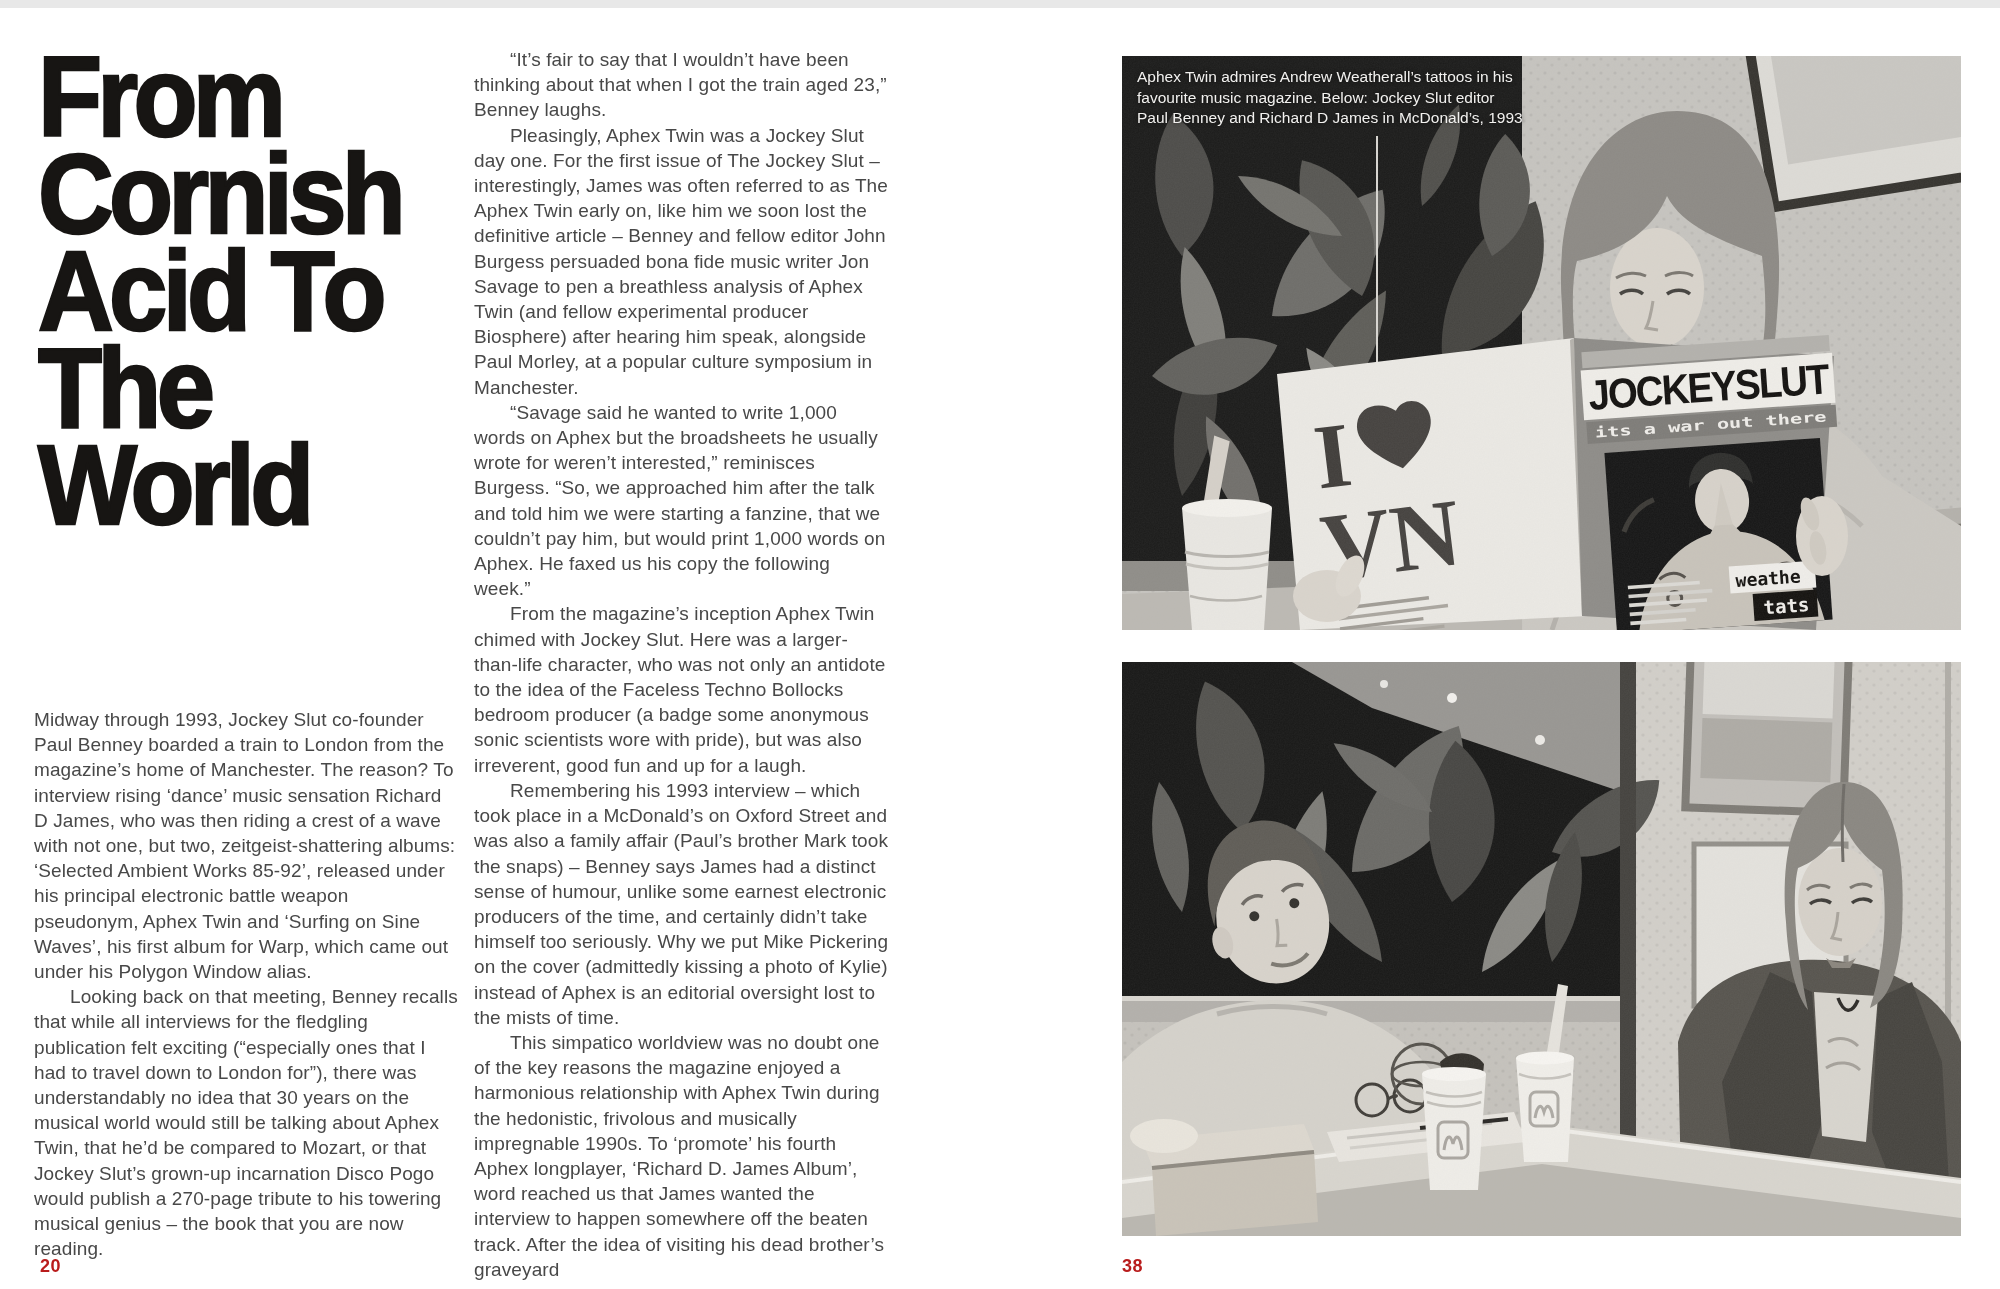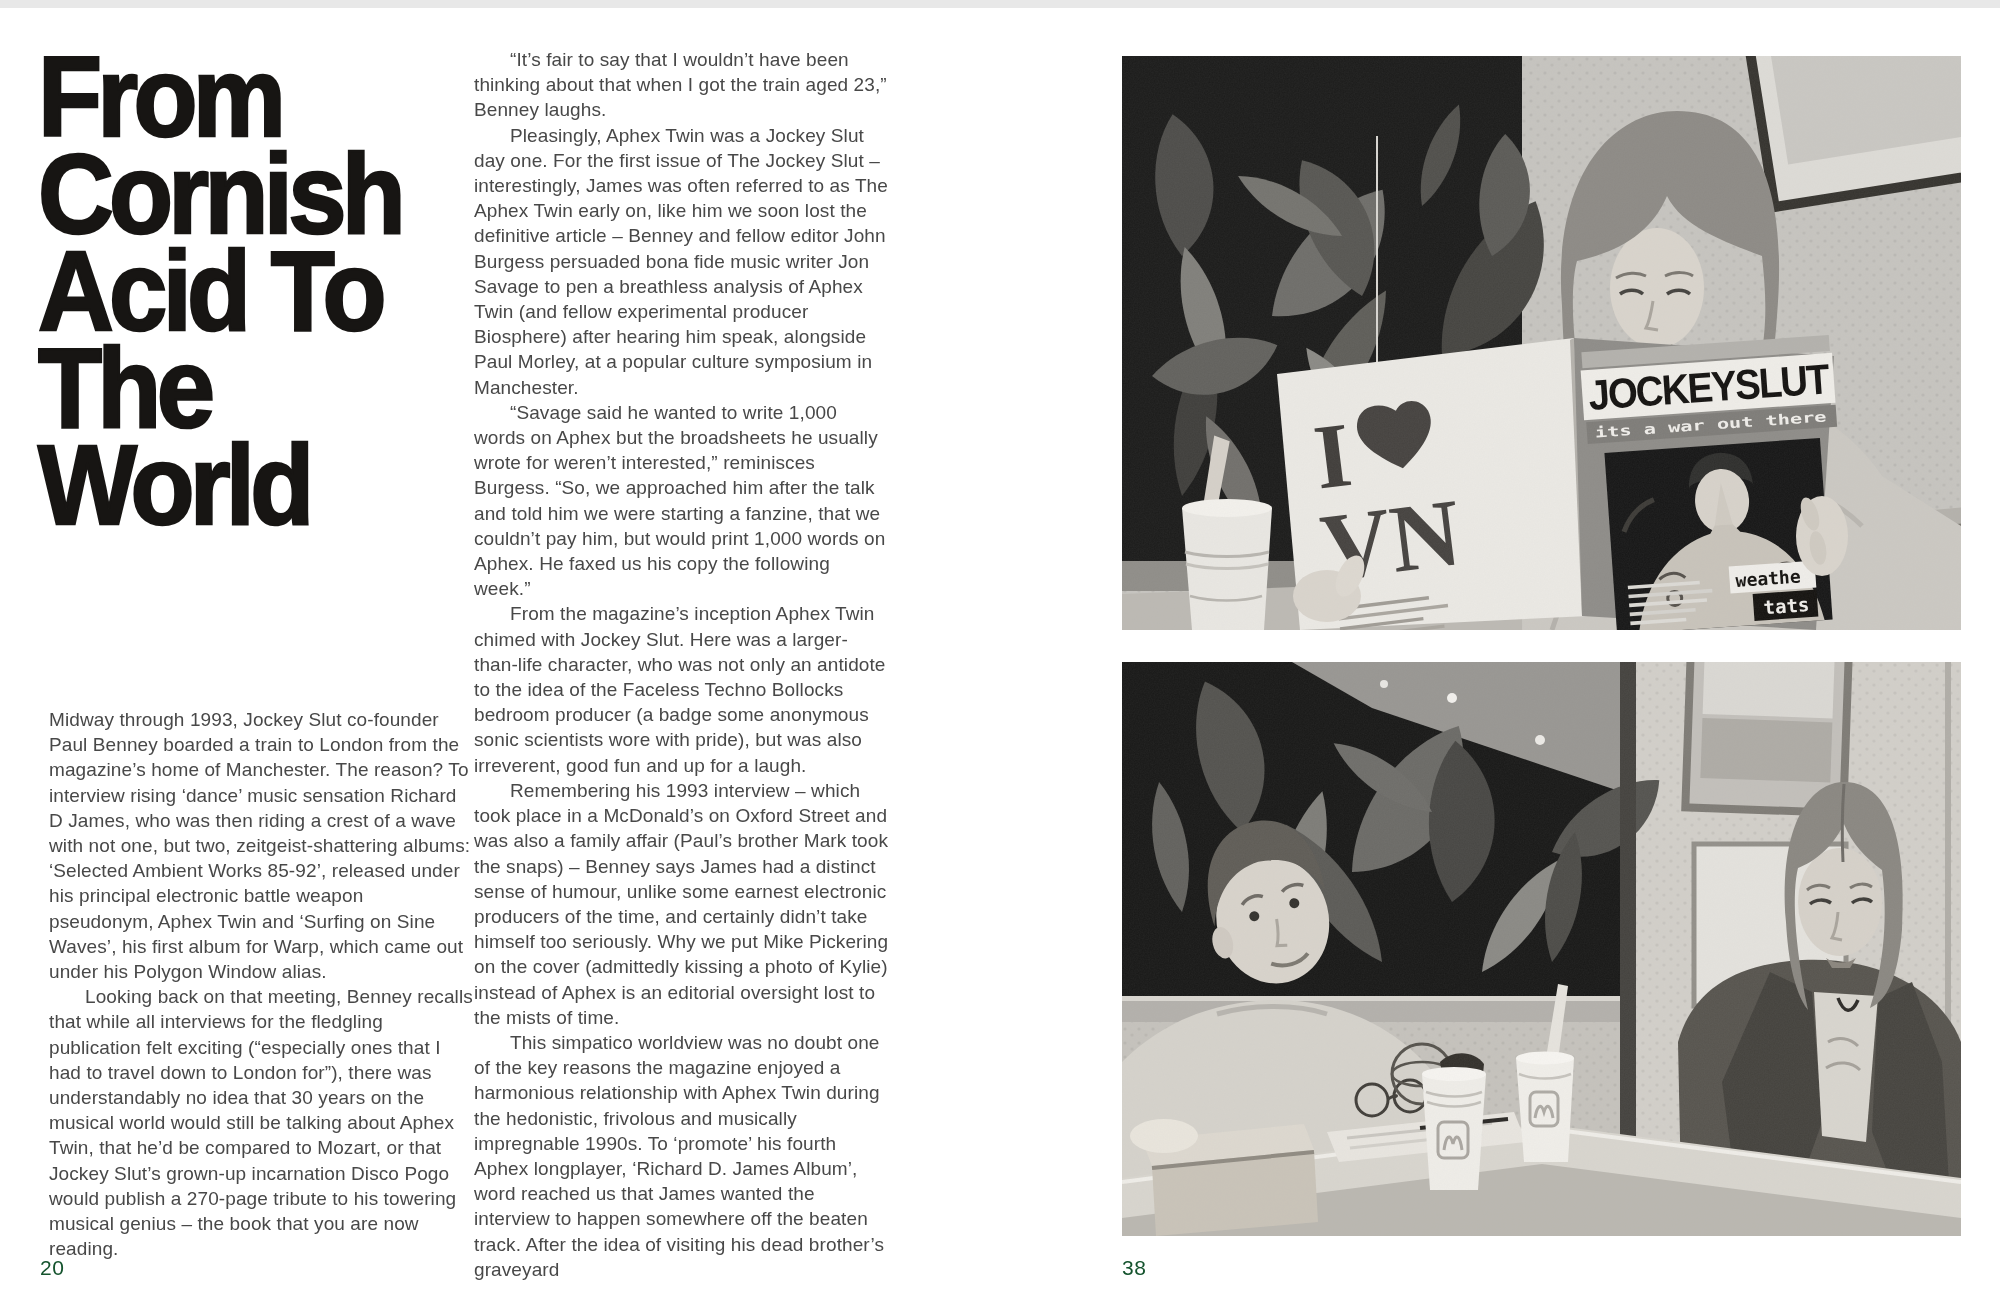--- a/index.html
+++ b/index.html
@@ -11,27 +11,27 @@
     position:absolute;left:38px;top:40px;width:480px;
     font-family:"Liberation Sans",sans-serif;font-weight:bold;
     font-size:114px;line-height:97px;letter-spacing:-0.045em;
     color:#171513;-webkit-text-stroke:2.6px #171513;
     transform:scaleX(0.92);transform-origin:left top;white-space:nowrap;
   }
   .bodycol{
     position:absolute;font-size:19px;line-height:25.2px;color:#484848;
     letter-spacing:0.1px;
   }
-  .col-left{left:49px;top:699px;width:424px;}
+  .col-left{left:34px;top:699px;width:424px;}
   .col-mid{left:474px;top:39px;width:416px;}
   .bodycol p{margin:0;}
   .col-mid p{text-indent:36px;}
   .col-left p + p{text-indent:36px;}
   .pagenum{
-    position:absolute;font-size:21px;font-weight:normal;color:#14532d;
+    position:absolute;font-size:18px;font-weight:bold;color:#b91c1c;
     letter-spacing:0.5px;
   }
   .photo{
     position:absolute;left:1122px;width:839px;height:574px;overflow:hidden;
     background:#c9c7c2;
   }
   .photo-top{top:48px;}
   .photo-bottom{top:654px;}
   .photo svg{display:block;width:100%;height:100%;}
   .caption{
@@ -203,20 +203,25 @@
         <path d="M60,452 L150,452 L142,574 L70,574 Z" fill="#e9e7e2"></path>
         <ellipse cx="105" cy="452" rx="45" ry="9" fill="#f3f1ec"></ellipse>
         <path d="M63,496 C85,502 125,502 147,496" stroke="#b8b5af" stroke-width="3" fill="none"></path>
         <path d="M64,508 C86,514 124,514 146,508" stroke="#c5c2bc" stroke-width="3" fill="none"></path>
         <path d="M68,540 C90,546 120,546 140,540" stroke="#b8b5af" stroke-width="2.5" fill="none"></path>
       </g>
 
       <rect x="0" y="0" width="839" height="574" filter="url(#grain1)" opacity="0.28"></rect>
     </svg>
 
+    <div class="caption">
+      <div>Aphex Twin admires Andrew Weatherall’s tattoos in his</div>
+      <div>favourite music magazine. Below: Jockey Slut editor</div>
+      <div>Paul Benney and Richard D James in McDonald’s, 1993</div>
+    </div>
   </div>
 
   <div class="photo photo-bottom">
     <svg viewBox="0 0 839 574" preserveAspectRatio="none">
       <defs>
         <pattern id="dots2" width="14" height="14" patternUnits="userSpaceOnUse">
           <circle cx="3" cy="3" r="1.6" fill="rgba(0,0,0,0.06)"></circle>
           <circle cx="10" cy="9" r="1.6" fill="rgba(0,0,0,0.05)"></circle>
         </pattern>
         <filter id="grain2" x="0" y="0" width="100%" height="100%">

